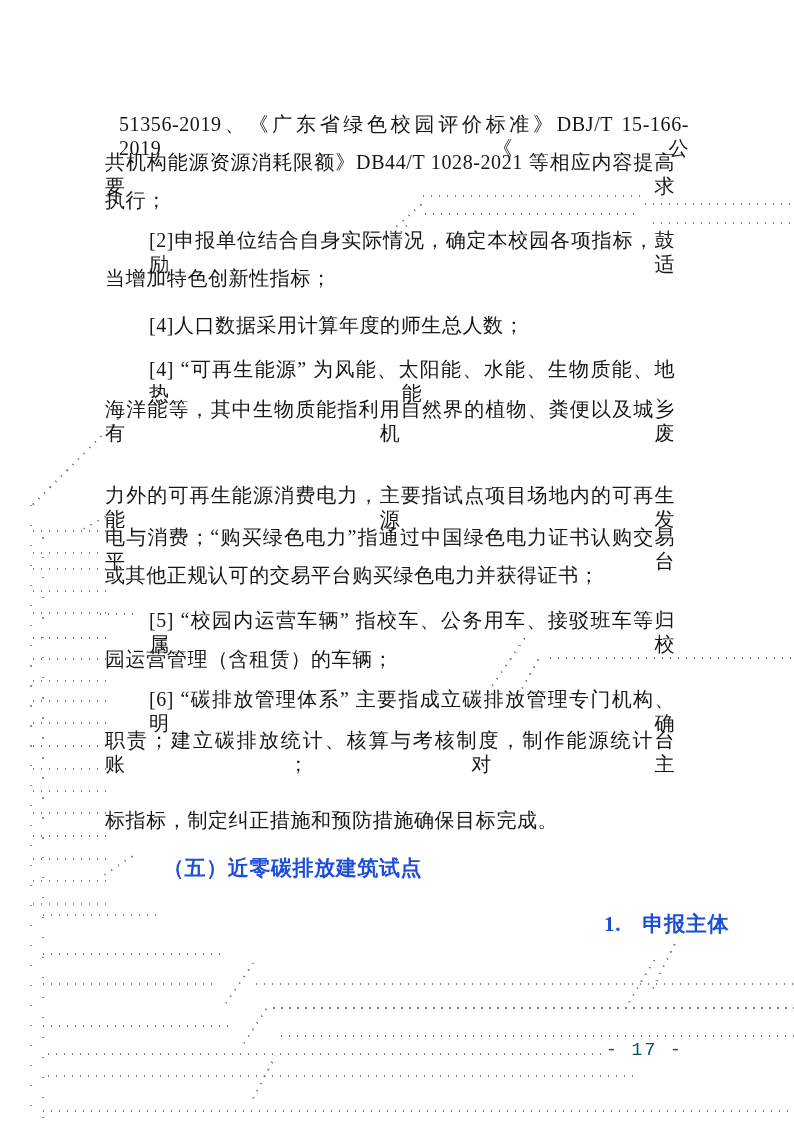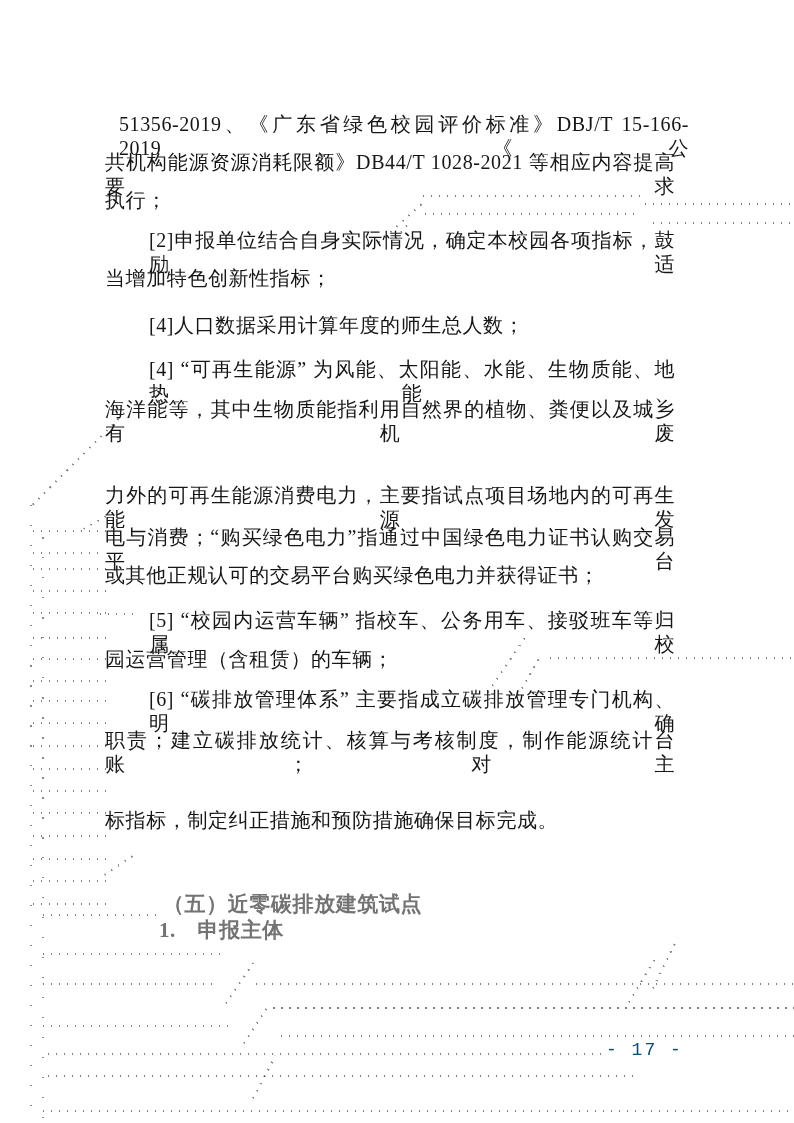--- a/index.html
+++ b/index.html
@@ -28,21 +28,21 @@
     white-space:nowrap;
   }
   .line.justify{
     white-space:normal;
     text-align:justify;
     text-align-last:justify;
     text-justify:inter-ideograph;
   }
   .line.indent{padding-left:44px;width:526px;}
   .line.firstline{padding-left:14px;}
-  .line.heading{font-weight:bold;font-size:21px;color:#737373;margin-top:36px;}
+  .line.heading{font-weight:bold;font-size:21px;color:#1d4ed8;}
   .line.h1{padding-left:58px;}
   .line.h2{padding-left:54px;}
   #pagenum{
     position:absolute;
     left:606px;top:1040px;
     font-size:18px;
     letter-spacing:2px;
     color:#0c4a6e;
     font-family:Liberation Mono, monospace;
   }
@@ -76,21 +76,21 @@
       <div class="line justify" style="top: 397px;">海洋能等，其中生物质能指利用自然界的植物、粪便以及城乡有机废</div>
       <div class="line justify" style="top: 483px;">力外的可再生能源消费电力，主要指试点项目场地内的可再生能源发</div>
       <div class="line justify" style="top: 525px;">电与消费；“购买绿色电力”指通过中国绿色电力证书认购交易平台</div>
       <div class="line" style="top: 563px;">或其他正规认可的交易平台购买绿色电力并获得证书；</div>
       <div class="line justify indent" style="top: 608px;">[5] “校园内运营车辆” 指校车、公务用车、接驳班车等归属校</div>
       <div class="line" style="top: 647px;">园运营管理（含租赁）的车辆；</div>
       <div class="line justify indent" style="top: 687px;">[6] “碳排放管理体系” 主要指成立碳排放管理专门机构、明确</div>
       <div class="line justify" style="top: 728px;">职责；建立碳排放统计、核算与考核制度，制作能源统计台账；对主</div>
       <div class="line" style="top: 808px;">标指标，制定纠正措施和预防措施确保目标完成。</div>
       <div class="line heading h1" style="top: 856px;">（五）近零碳排放建筑试点</div>
-      <div class="line heading h2" style="top: 882px;">1.　申报主体</div>
+      <div class="line heading h2" style="top: 912px; text-align: right;">1.　申报主体</div>
     </div>
   <div id="pagenum">- 17 -</div>
   <div id="noise">
       <div class="dotrow" style="left: 423px; top: 195px; width: 218px;"></div>
       <div class="dotrow" style="left: 645px; top: 203px; width: 148px;"></div>
       <div class="dotrow" style="left: 425px; top: 213px; width: 214px;"></div>
       <div class="dotrow" style="left: 653px; top: 222px; width: 140px;"></div>
       <div class="dotrow" style="left: 550px; top: 657px; width: 246px;"></div>
       <div class="dotrow" style="left: 100px; top: 613px; width: 36px;"></div>
       <div class="dotrow" style="left: 33px; top: 530px; width: 78px;"></div>

